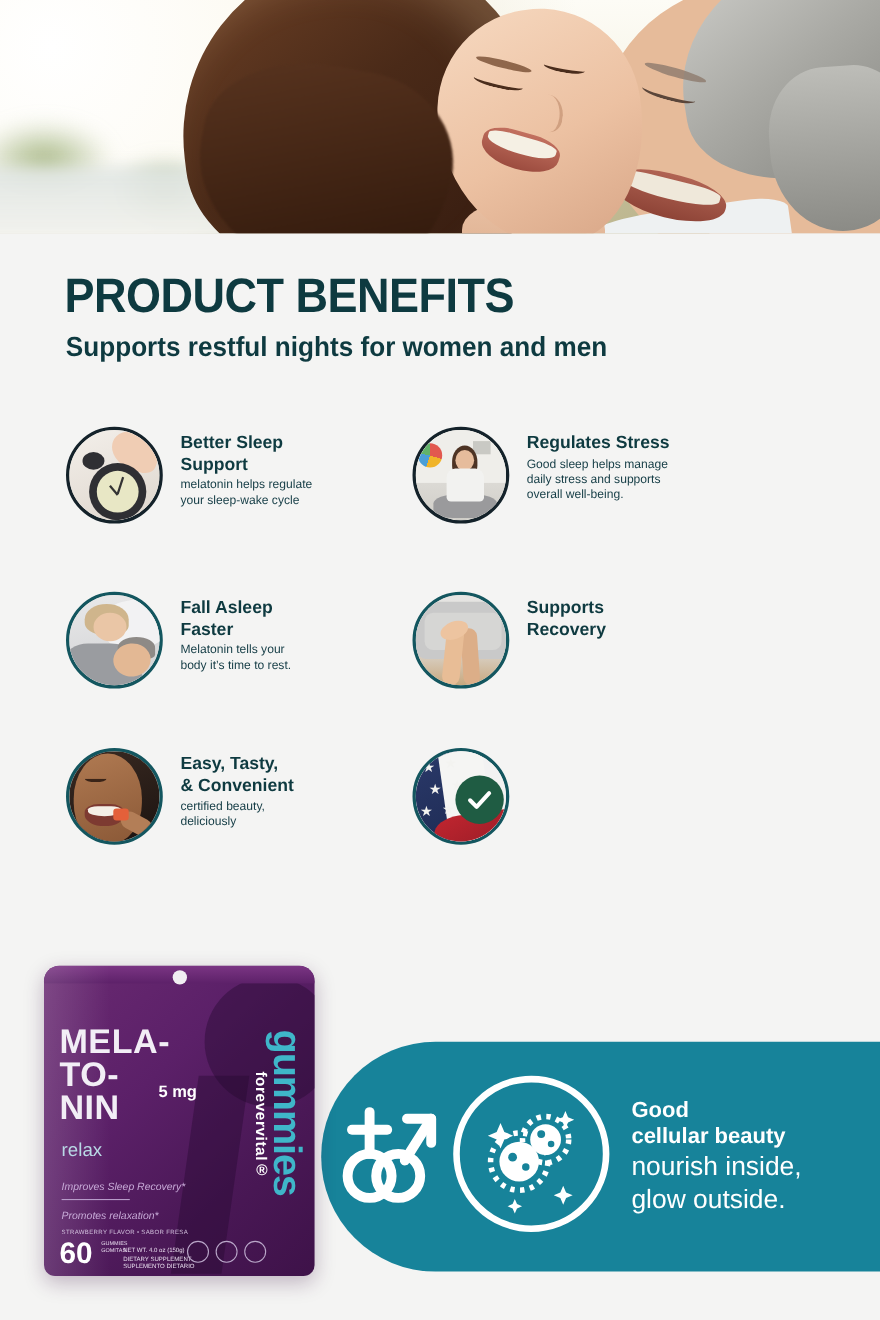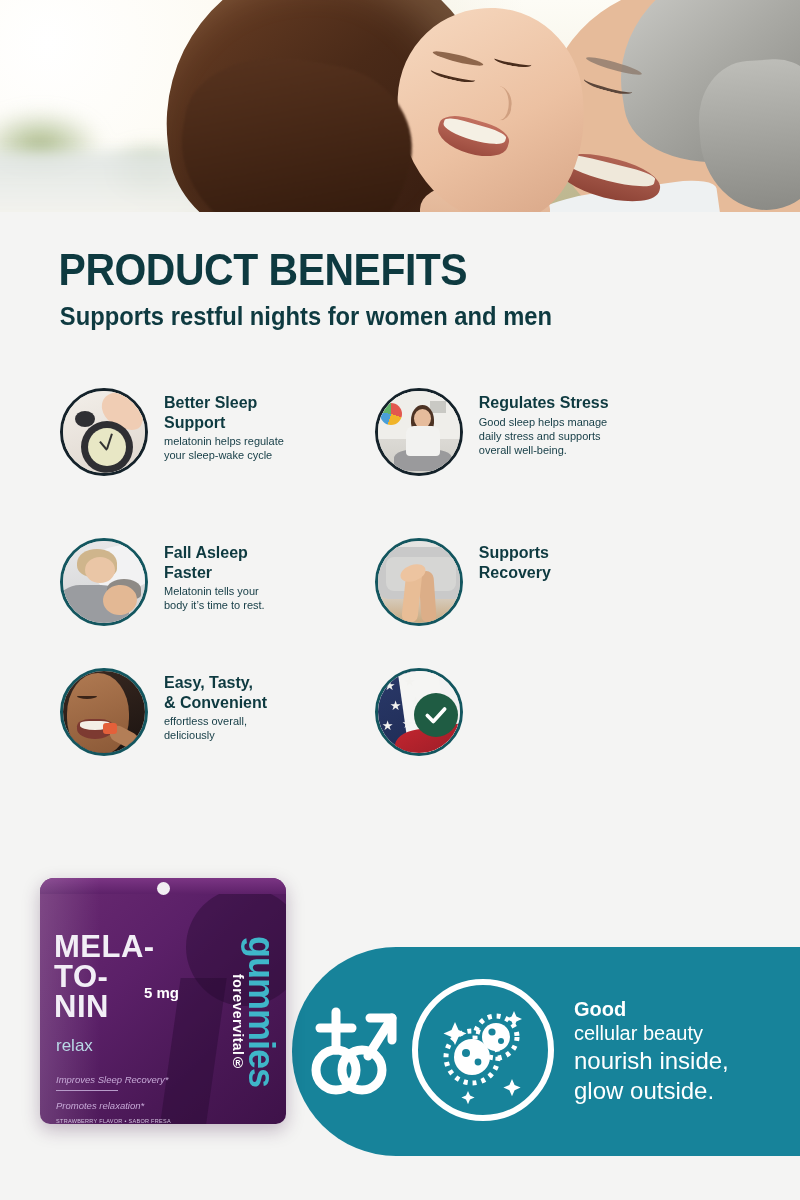--- a/index.html
+++ b/index.html
@@ -145,21 +145,21 @@
   .btext { padding-left: 16px; padding-top: 5px; }
   .bhead {
     font-size: 16px; font-weight: 700; color: #0e3a40; line-height: 1.22;
     white-space: pre-line;
   }
   .bbody {
     font-size: 11px; color: #143c45; line-height: 1.3; margin-top: 2px;
     white-space: pre-line;
   }
   .r1 { margin-bottom: 62px; }
-  .r2 { margin-bottom: 42px; }
+  .r2 { margin-bottom: 54px; }
 
   
   .ph { position: absolute; inset: 0; }
   
   .ph-clock { background: linear-gradient(160deg,#f3efea,#ded6cd); }
   .ph-clock .body { position:absolute; left:18px; top:30px; width:52px; height:52px;
      border-radius:50%; background:#2f2f33; }
   .ph-clock .face { position:absolute; left:25px; top:37px; width:38px; height:38px;
      border-radius:50%; background:#e8e7c5; }
   .ph-clock .h1 { position:absolute; left:43px; top:42px; width:2px; height:16px; background:#333; transform-origin: bottom center; transform: rotate(18deg); }
@@ -218,25 +218,25 @@
   
   .teal-banner {
     position: absolute; left: 292px; top: 947px; width: 508px; height: 209px;
     background: #17839a; border-radius: 104px 0 0 104px;
     display: flex; align-items: center;
   }
   .gender-icon { margin-left: 14px; flex: 0 0 auto; }
   .cell-icon { margin-left: 6px; flex: 0 0 auto; }
   .banner-text { margin-left: 16px; color: #ffffff; }
   .bn-1 { font-size: 20px; font-weight: 700; line-height: 1.22; }
-  .bn-2 { font-size: 20px; font-weight: 400; line-height: 1.22; }
+  .bn-2 { font-size: 20px; font-weight: 700; line-height: 1.22; }
   .bn-3 { font-size: 24px; line-height: 1.26; }
 
   .pouch {
-    position: absolute; left: 40px; top: 878px; width: 246px; height: 246px;
+    position: absolute; left: 40px; top: 878px; width: 246px; height: 282px;
     background: linear-gradient(135deg,#6a2a72 0%, #5b2068 38%, #4a1856 70%, #3e1249 100%);
     border-radius: 14px 14px 10px 10px;
     box-shadow: 0 6px 18px rgba(60,20,70,.28);
     overflow: hidden;
   }
   .pouch-topbar { position:absolute; left:0; top:0; width:100%; height:16px;
     background: linear-gradient(180deg,#7b3584,#5d2169); }
   .pouch-notch { position:absolute; left:50%; top:4px; width:13px; height:13px; margin-left:-6px;
     background:#f1eef2; border-radius:50%; }
   .pouch-blob { position:absolute; right:-18px; top:10px; width:118px; height:118px;
@@ -394,21 +394,21 @@
           <div class="mouth">
               <div class="teeth"></div>
             </div>
           <div class="finger"></div>
             <div class="gummy"></div>
         </div>
       </div>
       <div class="btext">
         <div class="bhead">Easy, Tasty,
 &amp; Convenient</div>
-        <div class="bbody">effortless overall,
+        <div class="bbody">certified beauty,
 deliciously</div>
       </div>
     </div>
     <div class="bcell right">
       <div class="circle teal">
         <div class="ph ph-flag">
           <div class="blue"></div>
             <div class="white"></div>
             <div class="red"></div>
           <span class="star" style="left:6px;top:8px;">★</span>

